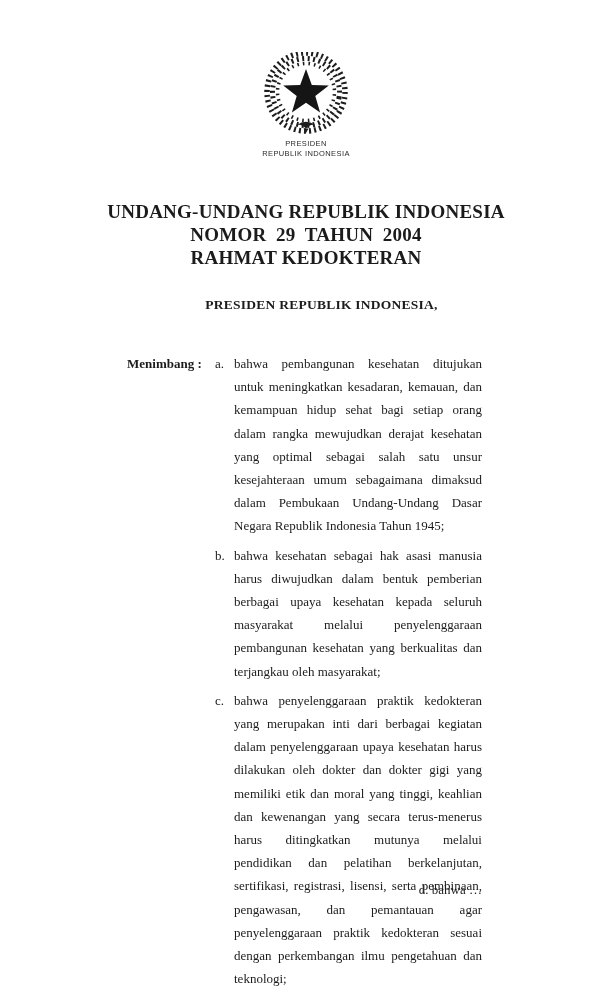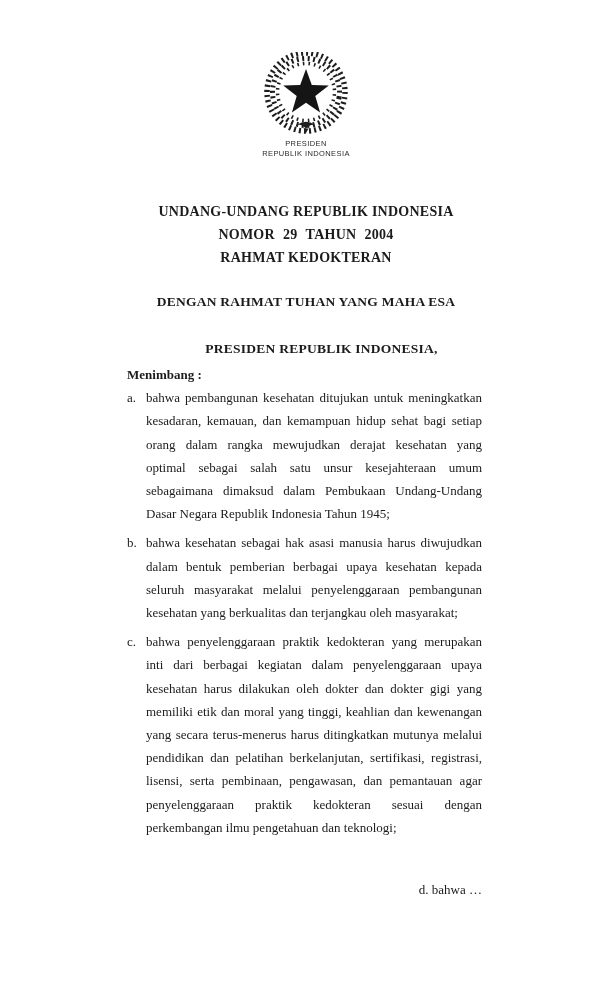--- a/index.html
+++ b/index.html
@@ -21,21 +21,21 @@
     font-family: "Liberation Sans", sans-serif;
     font-size: 7.5px;
     line-height: 10px;
     letter-spacing: 0.4px;
     color: #2b2b2b;
   }
   .title-block {
     margin-top: 41px;
     text-align: center;
     font-weight: bold;
-    font-size: 14px;
+    font-size: 19px;
     line-height: 23px;
     letter-spacing: 0.25px;
   }
   .wide-spaces { word-spacing: 4.5px; }
   .invocation {
     margin-top: 21px;
     text-align: center;
     font-weight: bold;
     font-size: 13.5px;
     line-height: 23px;
@@ -45,26 +45,25 @@
     margin-top: 24px;
     text-align: center;
     font-weight: bold;
     font-size: 13.5px;
     line-height: 23px;
     letter-spacing: 0.25px;
     padding-left: 31px;
   }
   .considerations {
     display: flex;
-    margin-top: 3px;
+    margin-top: 36px;
     padding-left: 75px;
     padding-right: 78px;
     font-size: 13px;
     line-height: 23.2px;
-    flex-direction: column;
   }
   .c-label { flex: none; width: 88px; font-weight: bold; }
   .c-items { flex: 1; }
   .c-item { display: flex; margin-bottom: 6px; }
   .c-item:last-child { margin-bottom: 0; }
   .c-marker { flex: none; width: 19px; }
   .c-text { flex: 1; text-align: justify; text-justify: inter-word; }
   .catchword {
     position: absolute;
     top: 882px;
@@ -96,21 +95,20 @@
       <div>REPUBLIK INDONESIA</div>
     </div>
   </header>
 
   <section class="title-block">
     <div>UNDANG-UNDANG REPUBLIK INDONESIA</div>
     <div class="wide-spaces">NOMOR 29 TAHUN 2004</div>
     <div>RAHMAT KEDOKTERAN</div>
   </section>
 
-  <div class="invocation">DENGAN RAHMAT TUHAN YANG MAHA ESA</div>
 
   <div class="authority">PRESIDEN REPUBLIK INDONESIA,</div>
 
   <section class="considerations">
     <div class="c-label">Menimbang :</div>
     <div class="c-items">
       <div class="c-item">
         <span class="c-marker">a.</span>
         <p class="c-text">bahwa pembangunan kesehatan ditujukan untuk meningkatkan kesadaran, kemauan, dan kemampuan hidup sehat bagi setiap orang dalam rangka mewujudkan derajat kesehatan yang optimal sebagai salah satu unsur kesejahteraan umum sebagaimana dimaksud dalam Pembukaan Undang-Undang Dasar Negara Republik Indonesia Tahun 1945;</p>
       </div>

